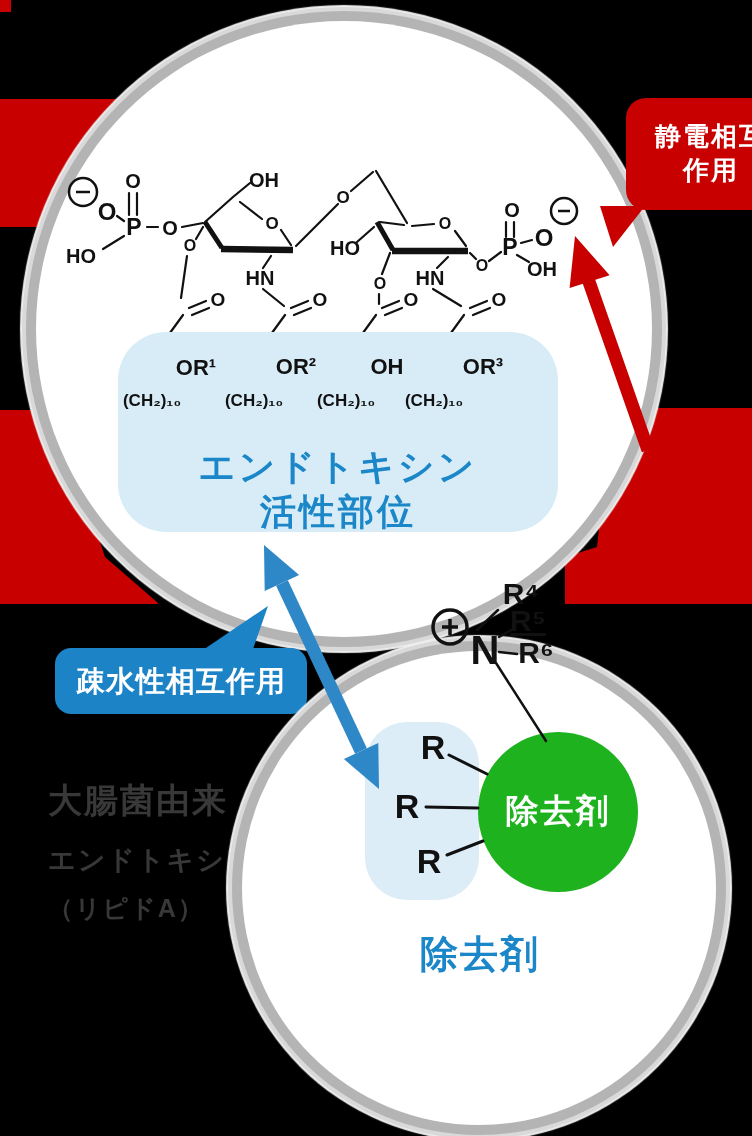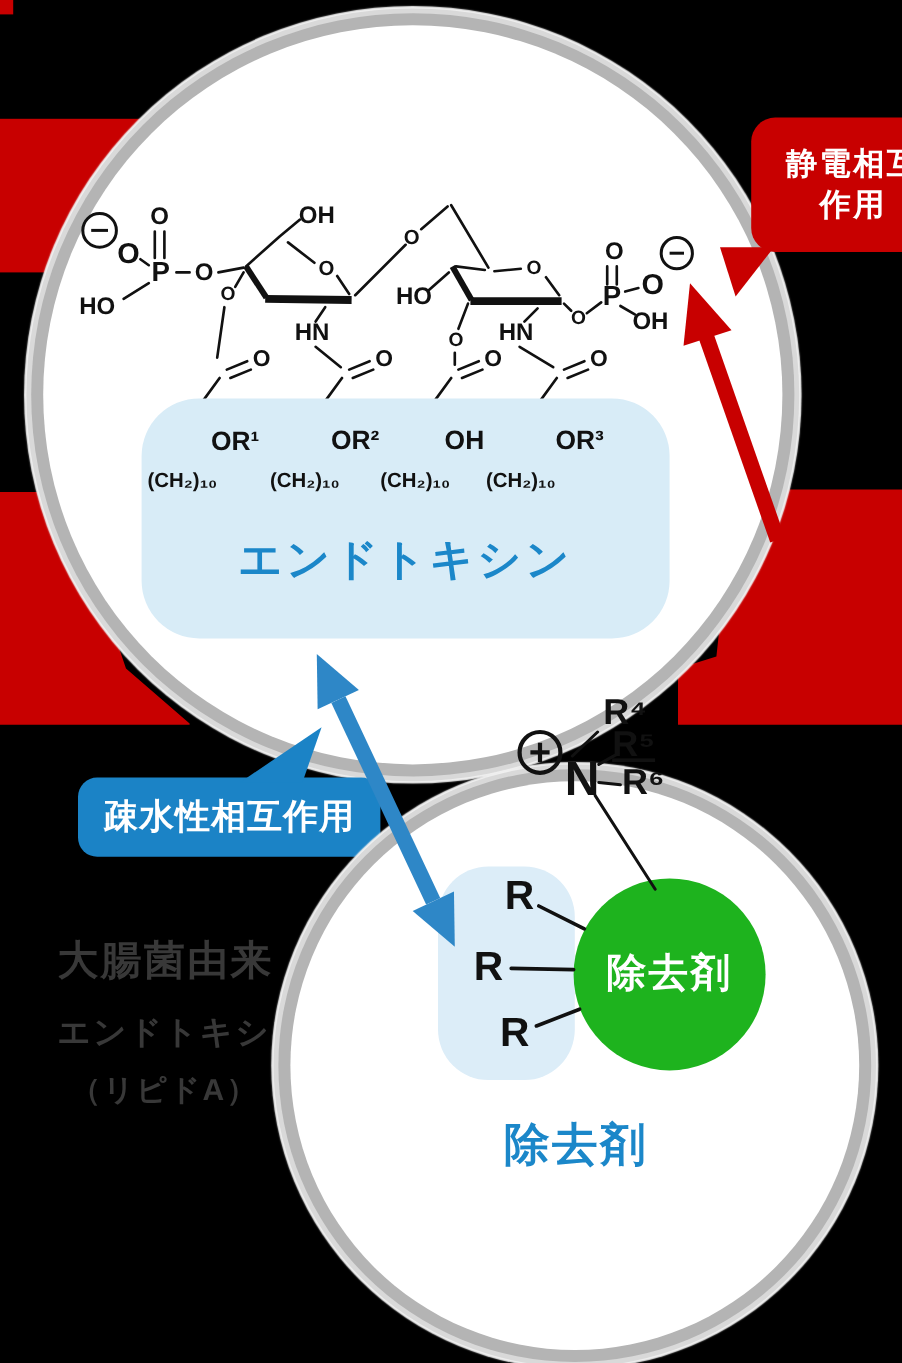--- a/index.html
+++ b/index.html
@@ -14,21 +14,21 @@
   .jp-blue{position:absolute;transform:translate(-50%,-50%);font-weight:bold;color:#1b87c9;
            white-space:nowrap;}
   .note-text{position:absolute;transform:translate(-50%,-50%);font-weight:bold;color:#3f3f3f;
              white-space:nowrap;}
   .ghost{position:absolute;font-weight:bold;color:#383838;white-space:nowrap;letter-spacing:2px;}
   .bubble-red{position:absolute;left:582px;top:98px;width:170px;height:112px;background:#c80000;
               border-radius:20px 0 0 20px;color:#fff;font-weight:bold;font-size:26px;
               text-align:center;line-height:34px;padding-top:21px;letter-spacing:2px;margin-left:44px;}
   .bubble-blue{position:absolute;left:55px;top:648px;width:252px;height:66px;background:#1b83c6;
                border-radius:16px;color:#fff;font-weight:bold;font-size:29px;text-align:center;
-               line-height:66px;letter-spacing:1px;margin-left:10px;}
+               line-height:66px;letter-spacing:1px;}
   .site-rect{position:absolute;left:118px;top:332px;width:440px;height:200px;background:#d8ecf7;
              border-radius:48px;}
   .site-rect-b{position:absolute;left:365px;top:722px;width:114px;height:178px;background:#dcedf8;
                border-radius:42px;}
   .green-circle{position:absolute;left:478px;top:732px;width:160px;height:160px;border-radius:50%;
                 background:#1eb31e;}
   svg{position:absolute;left:0;top:0;}
 </style>
 </head>
 <body>
@@ -73,20 +73,21 @@
         <path d="M76,192H90"></path>
     </g>
     <g stroke="#111" fill="none" stroke-width="2.5">
       <circle cx="564" cy="211" r="13"></circle>
         <path d="M558,211H570"></path>
     </g>
   </svg>
 
   <div class="site-rect"></div>
   <div class="jp-blue" style="left:338px;top:467px;font-size:36px;letter-spacing:3px;">エンドトキシン</div>
+  <div class="jp-blue" style="left:338px;top:512px;font-size:36px;letter-spacing:3px;">活性部位</div>
 
   <div class="abs" id="top-structure-labels" style="left:0;top:0;width:752px;height:1136px;">
       <span class="atom" style="left: 107px; top: 212px; font-size: 24px;">O</span>
       <span class="atom" style="left: 134px; top: 227px; font-size: 23px;">P</span>
       <span class="atom" style="left: 133px; top: 181px; font-size: 20px;">O</span>
       <span class="atom" style="left: 81px; top: 256px; font-size: 20px;">HO</span>
       <span class="atom" style="left: 170px; top: 228px; font-size: 20px;">O</span>
       <span class="atom" style="left: 264px; top: 180px; font-size: 20px;">OH</span>
       <span class="atom" style="left: 272px; top: 224px; font-size: 17px;">O</span>
       <span class="atom" style="left: 190px; top: 246px; font-size: 16px;">O</span>
@@ -123,21 +124,21 @@
   <div class="bubble-blue">
     <span>疎水性相互作用</span>
   </div>
   <svg width="752" height="1136">
     <polygon points="600,206 645,206 613,247" fill="#c80000"></polygon>
     <polygon points="200,652 268,606 252,652" fill="#1b83c6"></polygon>
   </svg>
 
   <div class="ghost" style="left:48px;top:778px;font-size:34px;text-align:center;">大腸菌由来</div>
   <div class="ghost" style="left:48px;top:842px;font-size:27px;">エンドトキシン</div>
-  <div class="ghost" style="left:48px;top:892px;font-size:25px;margin-left:11px;">（リピドA）</div>
+  <div class="ghost" style="left:48px;top:892px;font-size:25px;">（リピドA）</div>
 
   <div class="circle-big" style="left:242px;top:651px;width:474px;height:474px;"></div>
   <div class="site-rect-b"></div>
   <div class="green-circle"></div>
   <div class="jp-blue" style="left:558px;top:811px;font-size:33px;color:#fff;letter-spacing:2px;">除去剤</div>
 
   <svg width="752" height="1136">
     <g stroke="#111" fill="none" stroke-width="3.5">
       <circle cx="450" cy="627" r="17"></circle>
         <path d="M442,627H458 M450,619V635"></path>

